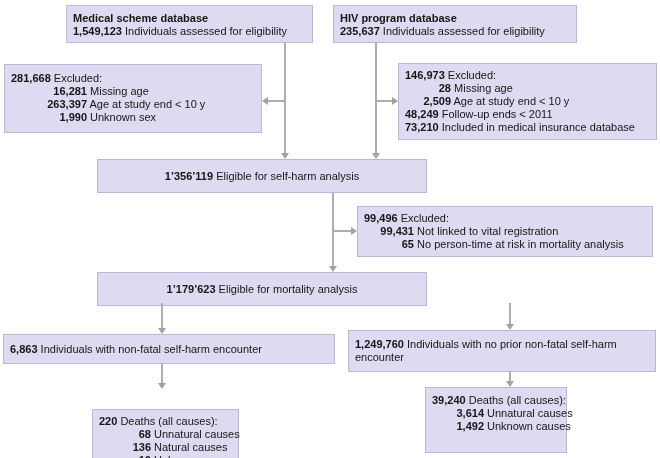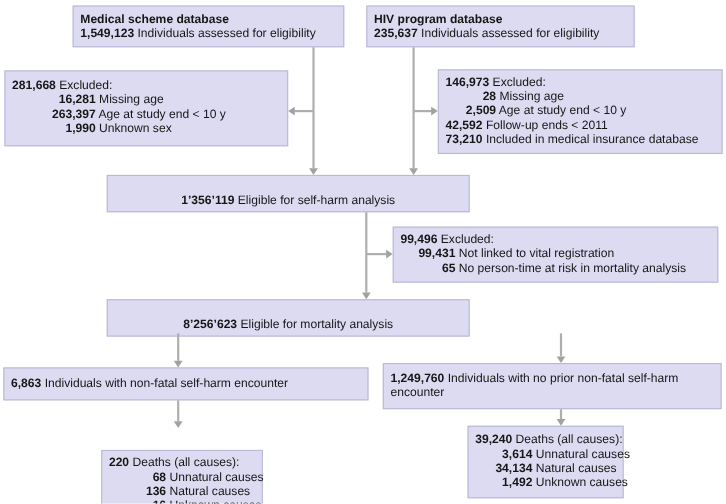--- a/index.html
+++ b/index.html
@@ -7,21 +7,21 @@
           font-family:"Liberation Sans",sans-serif;font-size:11px;line-height:13px;color:#161616;}
   .box{position:absolute;background:#dcdbf1;border:1px solid #b9b8d6;box-sizing:border-box;padding:6px 6px;}
   .bl{white-space:nowrap;}
   .num{font-weight:700;}
   .col{display:inline-block;text-align:right;}
   .wA{width:76px;} 
   .wB{width:46px;} 
   .wC{width:50px;} 
   .wD{width:52px;} 
   .title{font-weight:700;}
-  .center{display:flex;align-items:flex-start;justify-content:center;padding:16px 6px;}
+  .center{display:flex;align-items:center;justify-content:center;padding:16px 6px;}
   .vcenter{display:flex;align-items:center;padding:0 6px;}
   .wrap{padding:7px 6px;}
   .wrap .bl{white-space:normal;}
   .vline{position:absolute;width:1.5px;background:#aeaeae;}
   .hline{position:absolute;height:1.5px;background:#aeaeae;}
   .ah{position:absolute;width:0;height:0;}
   .ah.down{border-left:4.5px solid transparent;border-right:4.5px solid transparent;border-top:6px solid #a2a2a2;}
   .ah.left{border-top:4.5px solid transparent;border-bottom:4.5px solid transparent;border-right:6px solid #a2a2a2;}
   .ah.right{border-top:4.5px solid transparent;border-bottom:4.5px solid transparent;border-left:6px solid #a2a2a2;}
 </style>
@@ -44,57 +44,56 @@
     <div class="bl"><span class="num">281,668</span> <span>Excluded:</span></div>
     <div class="bl"><span class="num col wA">16,281</span> <span>Missing age</span></div>
     <div class="bl"><span class="num col wA">263,397</span> <span>Age at study end &lt; 10 y</span></div>
     <div class="bl"><span class="num col wA">1,990</span> <span>Unknown sex</span></div>
   </div>
 
   <div class="box" style="left:398px;top:63px;width:259px;height:77px;padding-top:5px;">
     <div class="bl"><span class="num">146,973</span> <span>Excluded:</span></div>
     <div class="bl"><span class="num col wB">28</span> <span>Missing age</span></div>
     <div class="bl"><span class="num col wB">2,509</span> <span>Age at study end &lt; 10 y</span></div>
-    <div class="bl"><span class="num">42,592</span> <span>Follow-up ends &lt; 2011</span></div>
+    <div class="bl"><span class="num">48,249</span> <span>Follow-up ends &lt; 2011</span></div>
     <div class="bl"><span class="num">73,210</span> <span>Included in medical insurance database</span></div>
   </div>
 
   <div class="box center" style="left:97px;top:159px;width:330px;height:34px;">
     <div class="bl"><span class="num">1’356’119</span> <span>Eligible for self-harm analysis</span></div>
   </div>
 
   <div class="box" style="left:357px;top:206px;width:296px;height:51px;padding-top:5px;">
     <div class="bl"><span class="num">99,496</span> <span>Excluded:</span></div>
     <div class="bl"><span class="num col wC">99,431</span> <span>Not linked to vital registration</span></div>
     <div class="bl"><span class="num col wC">65</span> <span>No person-time at risk in mortality analysis</span></div>
   </div>
 
   <div class="box center" style="left:97px;top:272px;width:330px;height:31px;">
-    <div class="bl"><span class="num">8’256’623</span> <span>Eligible for mortality analysis</span></div>
+    <div class="bl"><span class="num">1’179’623</span> <span>Eligible for mortality analysis</span></div>
   </div>
 
   <div class="box vcenter" style="left:3px;top:334px;width:332px;height:30px;">
     <div class="bl"><span class="num">6,863</span> <span>Individuals with non-fatal self-harm encounter</span></div>
   </div>
 
   <div class="box wrap" style="left:348px;top:330px;width:308px;height:42px;">
     <div class="bl"><span class="num">1,249,760</span> <span>Individuals with no prior non-fatal self-harm encounter</span></div>
   </div>
 
   <div class="box" style="left:92px;top:409px;width:147px;height:64px;padding-top:5px;">
     <div class="bl"><span class="num">220</span> <span>Deaths (all causes):</span></div>
     <div class="bl"><span class="num col wD">68</span> <span>Unnatural causes</span></div>
     <div class="bl"><span class="num col wD">136</span> <span>Natural causes</span></div>
     <div class="bl"><span class="num col wD">16</span> <span>Unknown causes</span></div>
   </div>
 
   <div class="box" style="left:425px;top:387px;width:142px;height:66px;padding-top:6px;">
     <div class="bl"><span class="num">39,240</span> <span>Deaths (all causes):</span></div>
     <div class="bl"><span class="num col wD">3,614</span> <span>Unnatural causes</span></div>
-    <div class="bl"><span class="num col wD">34,134</span> <span>Natural causes</span></div>
     <div class="bl"><span class="num col wD">1,492</span> <span>Unknown causes</span></div>
   </div>
 
   <div class="vline" style="left:284.3px;top:43px;height:110px;"></div>
   <div class="ah down" style="left:280.5px;top:153px;"></div>
 
   <div class="vline" style="left:375.3px;top:43px;height:110px;"></div>
   <div class="ah down" style="left:371.5px;top:153px;"></div>
 
   <div class="hline" style="left:268px;top:100.3px;width:17px;"></div>

